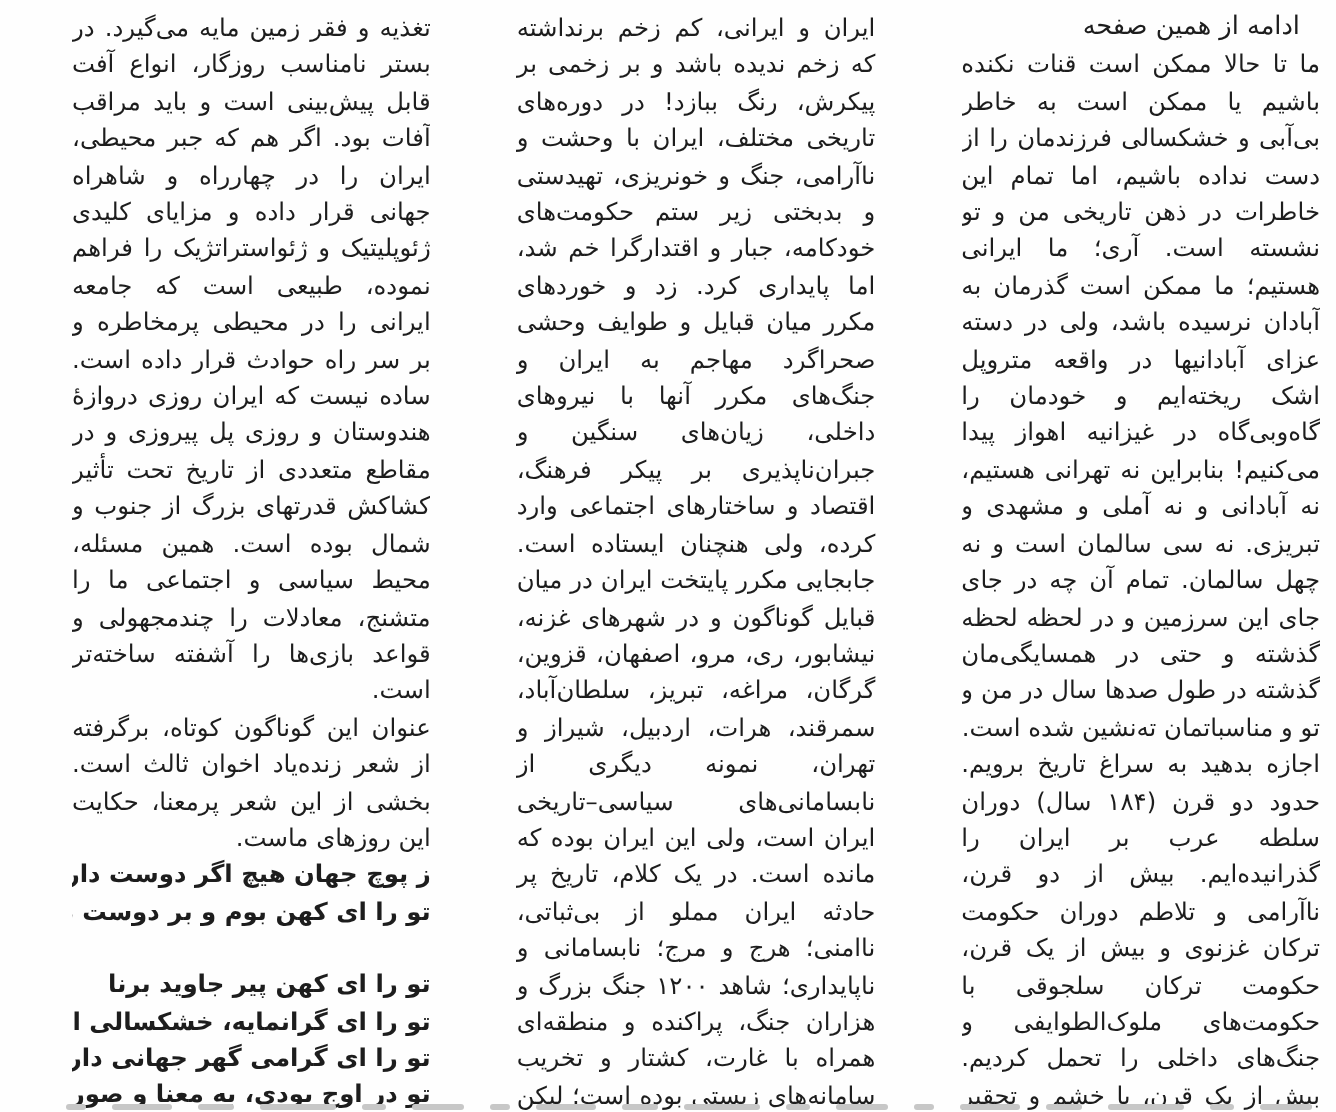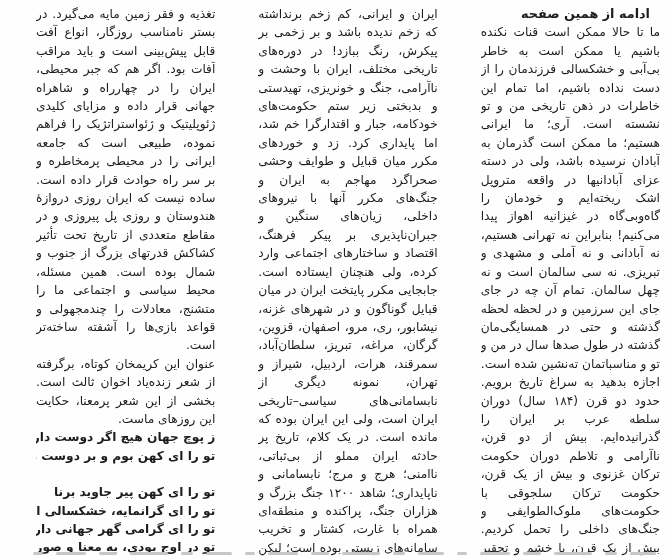--- a/index.html
+++ b/index.html
@@ -31,21 +31,21 @@
     line-height: 18.4px;
     text-align: justify;
     letter-spacing: -0.1px;
     margin-left: 28px;
   }
   .column p {
     margin: 0;
     padding: 0;
   }
   .continued-header {
-    font-weight: 700;
+    font-weight: 400;
     text-align: right;
     padding-left: 12px;
     text-align: left;
     direction: rtl;
     
     text-align: right;
     padding-right: 10px;
     font-size: 12.8px;
   }
   .poem {
@@ -98,21 +98,21 @@
       <p>اجازه بدهید به سراغ تاریخ برویم. حدود دو قرن (۱۸۴ سال) دوران سلطه عرب بر ایران را گذرانیده‌ایم. بیش از دو قرن، ناآرامی و تلاطم دوران حکومت ترکان غزنوی و بیش از یک قرن، حکومت ترکان سلجوقی با حکومت‌های ملوک‌الطوایفی و جنگ‌های داخلی را تحمل کردیم. بیش از یک قرن، با خشم و تحقیر زیر بار حکومت غارتگر و ویرانگر بیابان‌نوردان مغول که تمام ساختارهای اجتماعی، کشاورزی، بازرگانی را ویران کردند، رفته‌ایم ولی بجای اثرپذیری، آنان را فرهنگ‌مدار کردیم. بیشتر از یک قرن، شاهد حکومت صحرانوردهای تیموری بوده‌ایم و بیش از یک قرن، از دوران ۲۲۰ ساله حکومت صفویه با ناآرامی و بی‌ثباتی و فشار به مردم سپری کردیم. نزدیک ۷۰ سال بعد از شاه سلطان حسین صفوی، تا ظهور ایل قاجار، گرفتار تجاوزات افغان‌ها، ناآرامی‌ها و جنگ‌های نادرشاه از ایل افشار هرج و مرج‌های فزاینده و دشواری‌های دوران حکومت کریمخان زند از ایل زند بودیم و ۱۳۰ سال</p>
     </div>
 
     <div class="column">
       <p>ایران و ایرانی، کم زخم برنداشته که زخم ندیده باشد و بر زخمی بر پیکرش، رنگ ببازد! در دوره‌های تاریخی مختلف، ایران با وحشت و ناآرامی، جنگ و خونریزی، تهیدستی و بدبختی زیر ستم حکومت‌های خودکامه، جبار و اقتدارگرا خم شد، اما پایداری کرد. زد و خوردهای مکرر میان قبایل و طوایف وحشی صحراگرد مهاجم به ایران و جنگ‌های مکرر آنها با نیروهای داخلی، زیان‌های سنگین و جبران‌ناپذیری بر پیکر فرهنگ، اقتصاد و ساختارهای اجتماعی وارد کرده، ولی هنچنان ایستاده است. جابجایی مکرر پایتخت ایران در میان قبایل گوناگون و در شهرهای غزنه، نیشابور، ری، مرو، اصفهان، قزوین، گرگان، مراغه، تبریز، سلطان‌آباد، سمرقند، هرات، اردبیل، شیراز و تهران، نمونه دیگری از نابسامانی‌های سیاسی–تاریخی ایران است، ولی این ایران بوده که مانده است. در یک کلام، تاریخ پر حادثه ایران مملو از بی‌ثباتی، ناامنی؛ هرج و مرج؛ نابسامانی و ناپایداری؛ شاهد ۱۲۰۰ جنگ بزرگ و هزاران جنگ، پراکنده و منطقه‌ای همراه با غارت، کشتار و تخریب سامانه‌های زیستی بوده است؛ لیکن ایران و ایرانی مانده است.</p>
 
     </div>
 
     <div class="column">
       <p>تغذیه و فقر زمین مایه می‌گیرد. در بستر نامناسب روزگار، انواع آفت قابل پیش‌بینی است و باید مراقب آفات بود. اگر هم که جبر محیطی، ایران را در چهارراه و شاهراه جهانی قرار داده و مزایای کلیدی ژئوپلیتیک و ژئواستراتژیک را فراهم نموده، طبیعی است که جامعه ایرانی را در محیطی پرمخاطره و بر سر راه حوادث قرار داده است. ساده نیست که ایران روزی دروازهٔ هندوستان و روزی پل پیروزی و در مقاطع متعددی از تاریخ تحت تأثیر کشاکش قدرتهای بزرگ از جنوب و شمال بوده است. همین مسئله، محیط سیاسی و اجتماعی ما را متشنج، معادلات را چندمجهولی و قواعد بازی‌ها را آشفته ساخته‌تر است.</p>
-      <p>عنوان این کریمخان کوتاه، برگرفته از شعر زنده‌یاد اخوان ثالث است. بخشی از این شعر پرمعنا، حکایت این روزهای ماست.</p>
+      <p>عنوان این گوناگون کوتاه، برگرفته از شعر زنده‌یاد اخوان ثالث است. بخشی از این شعر پرمعنا، حکایت این روزهای ماست.</p>
 
       <div class="poem">
         <div class="stanza">
           <div class="poem-line">ز پوچ جهان هیچ اگر دوست دارم</div>
           <div class="poem-line">تو را ای کهن بوم و بر دوست دارم</div>
         </div>
         <div class="stanza">
           <div class="poem-line">تو را ای کهن پیر جاوید برنا</div>
           <div class="poem-line">تو را ای گرانمایه، خشکسالی ایران</div>
           <div class="poem-line">تو را ای گرامی گهر جهانی دارم</div>

